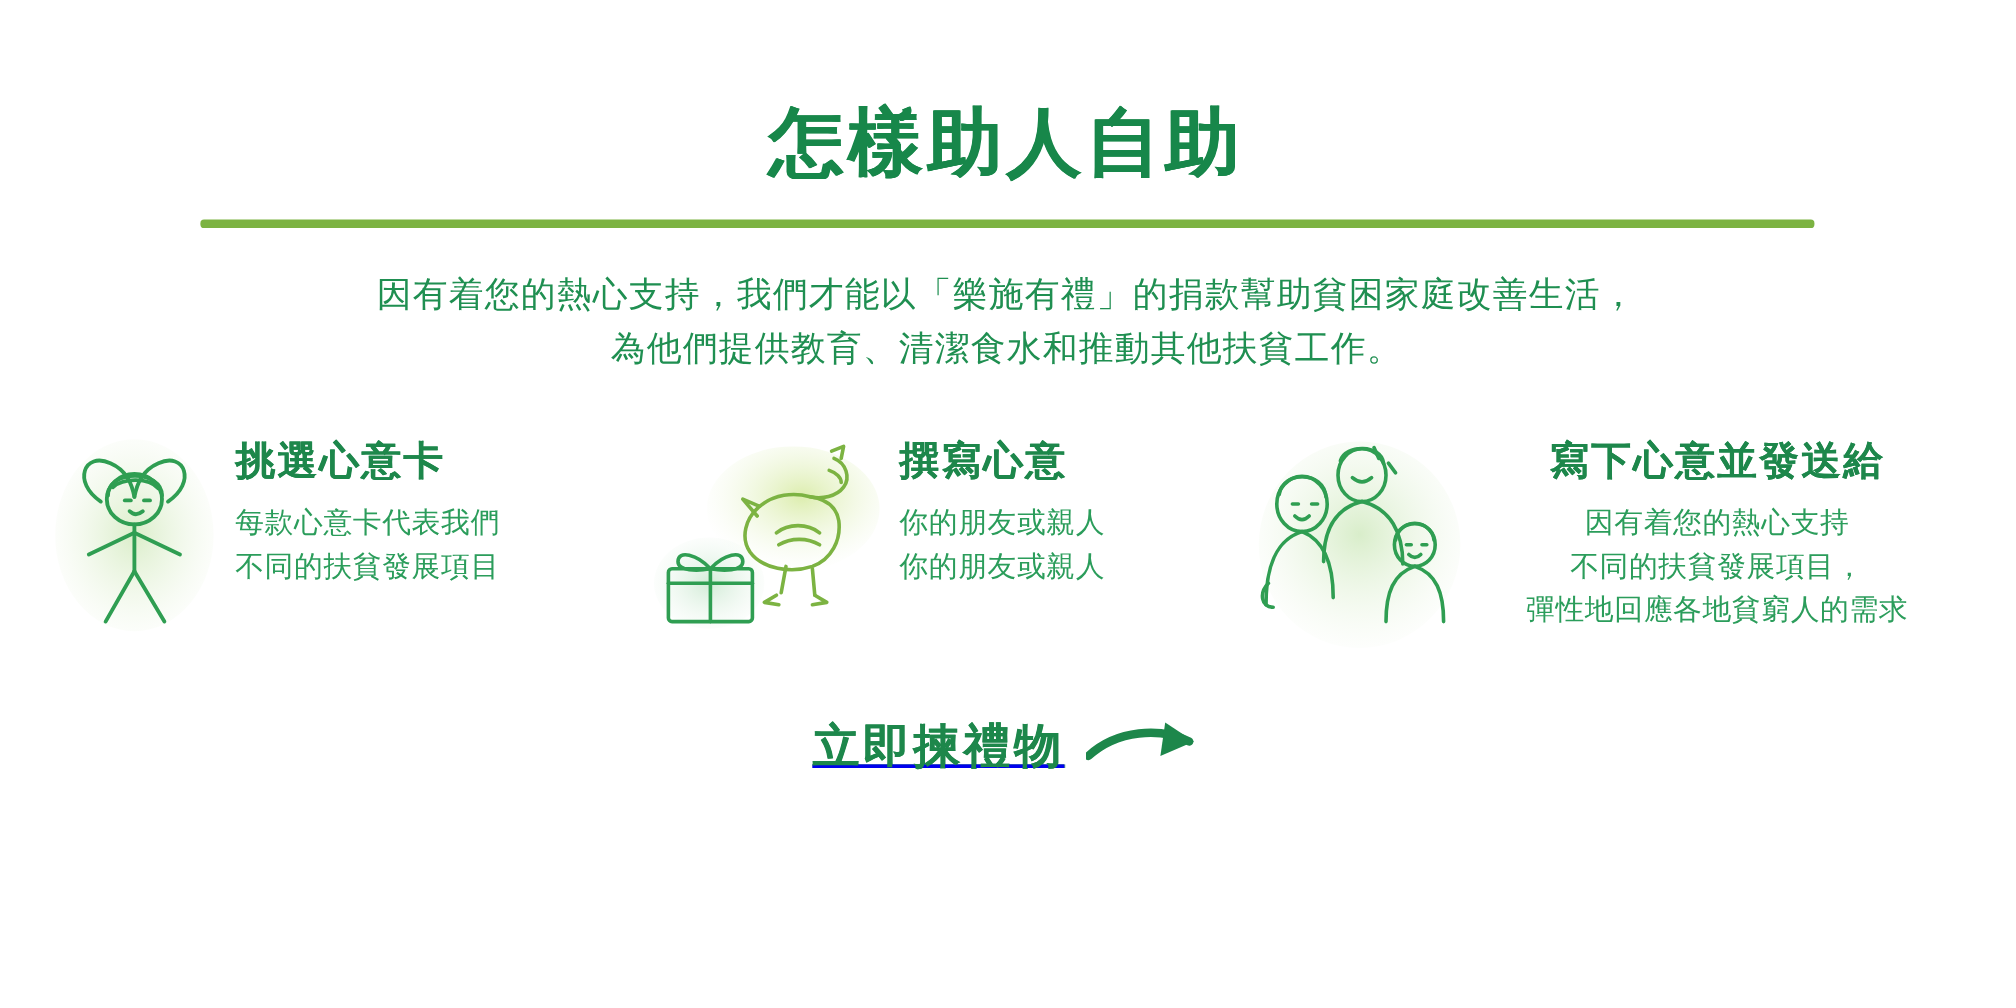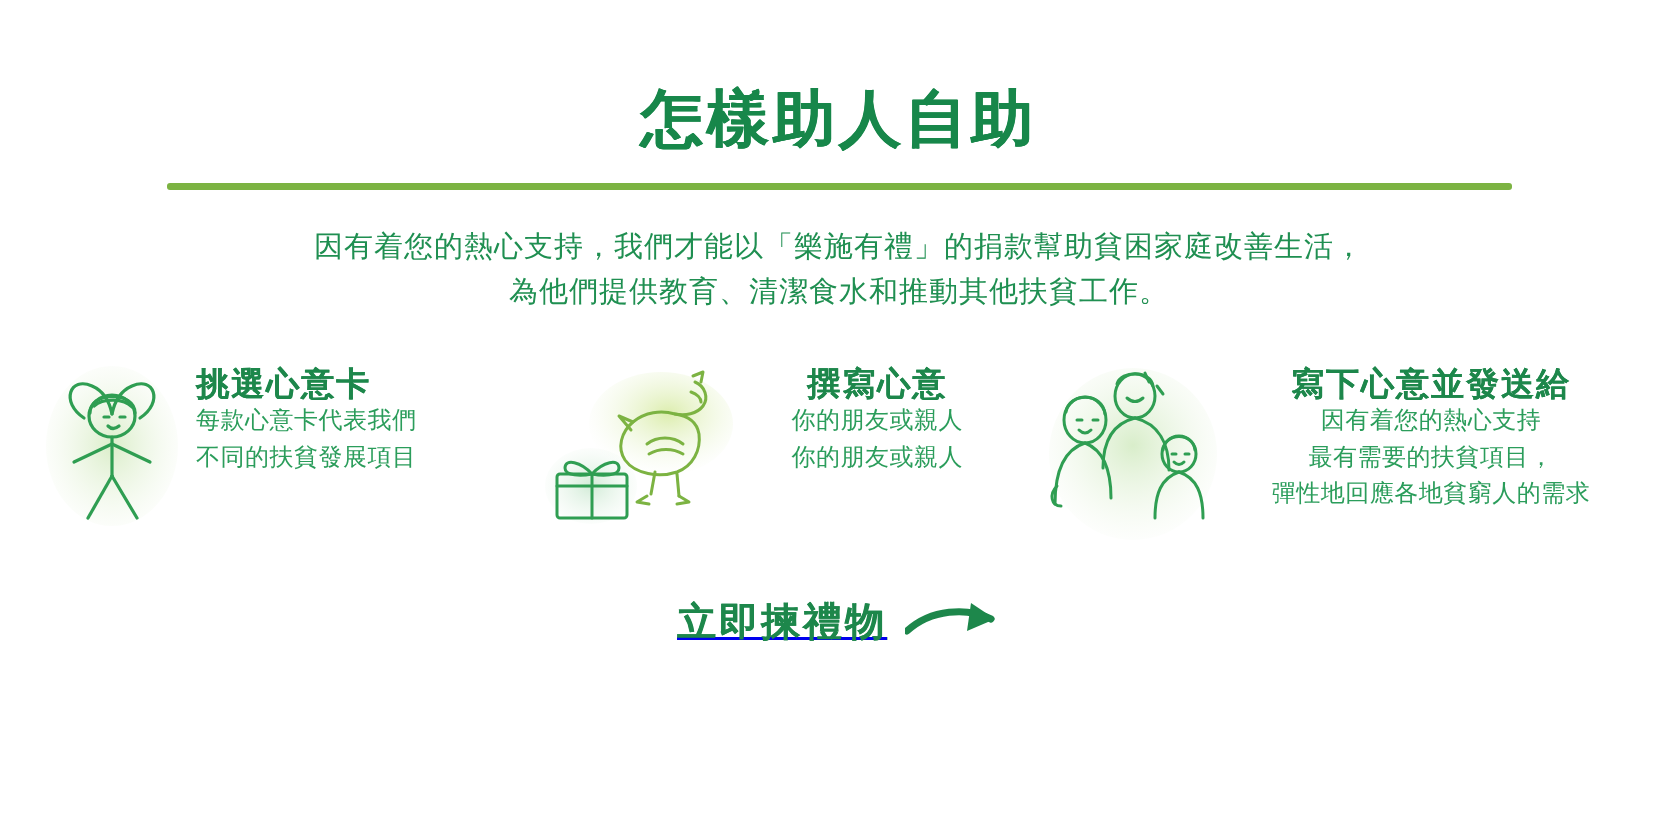--- a/index.html
+++ b/index.html
@@ -100,30 +100,30 @@
     font-size: 33px;
     font-weight: 900;
     letter-spacing: 2px;
     color: #1d874b;
     line-height: 1.1;
     white-space: nowrap;
     font-family: "DejaVu Sans", "Liberation Sans", sans-serif;
     text-shadow: 0.4px 0 0 #1d874b;
   }
   .col-body {
-    margin-top: 0;
+    margin-top: 16px;
     font-size: 24px;
     line-height: 1.52;
     color: #2b9d5b;
     letter-spacing: 0.5px;
   }
   .col-body .line { display: block; white-space: nowrap; }
 
   .col-1 .col-text { text-align: left; }
-  .col-2 .col-text { text-align: center; }
+  .col-2 .col-text { text-align: left; }
   .col-3 .col-text { text-align: center; }
   .col-1 .col-body { text-align: left; }
 
   
   .cta-wrap {
     margin-top: 58px;
     text-align: center;
   }
   .cta {
     display: inline-flex;
@@ -292,21 +292,21 @@
             <path d="M138 114 C156 120 162 136 162 160"></path>
             <path d="M122 36 l-6 -8"></path>
             <path d="M108 24 l-4 -9"></path>
           </g>
         </svg>
       </div>
       <div class="col-text">
         <div class="col-heading">寫下心意並發送給</div>
         <div class="col-body">
           <span class="line">因有着您的熱心支持</span>
-          <span class="line">最有需要的扶貧項目，</span>
+          <span class="line">不同的扶貧發展項目，</span>
           <span class="line">彈性地回應各地貧窮人的需求</span>
         </div>
       </div>
     </div>
 
   </div>
 
   <div class="cta-wrap">
     <a class="cta" href="#">
       <span class="cta-label">立即揀禮物</span>

